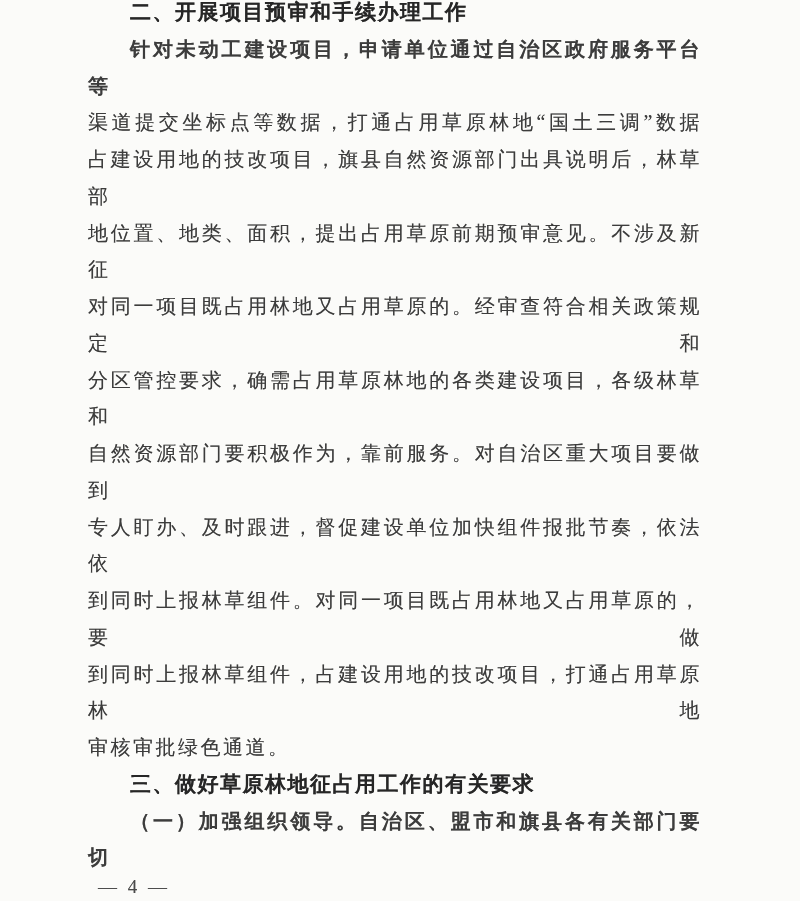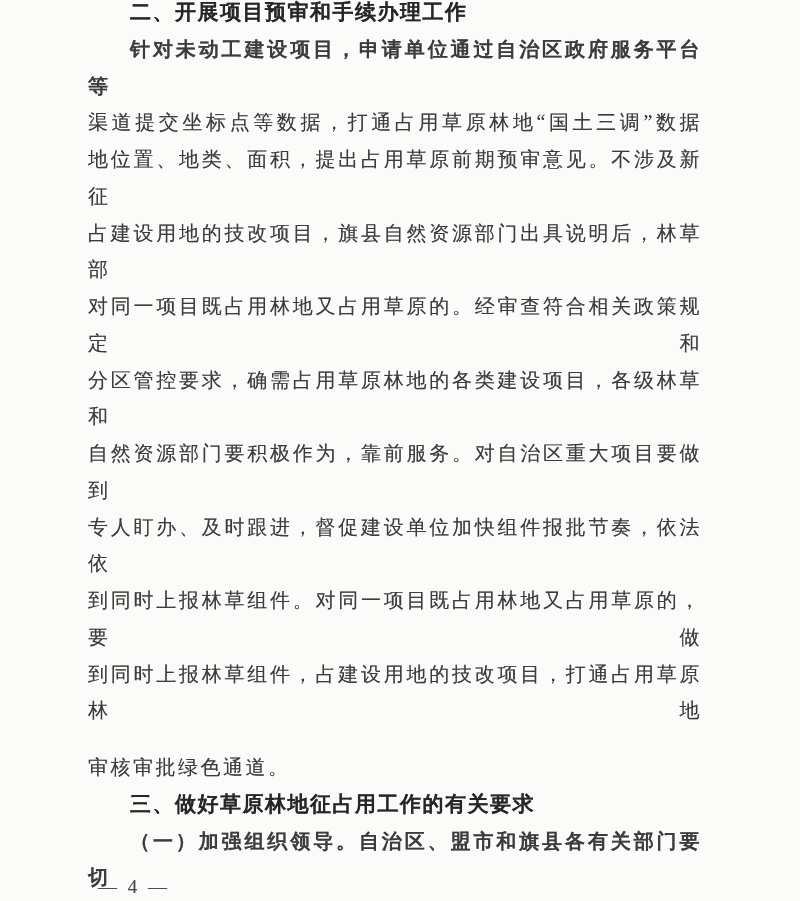--- a/index.html
+++ b/index.html
@@ -26,21 +26,21 @@
   .line {
     font-size: 20px;
     line-height: 36.75px;
     letter-spacing: 2.5px;
     color: var(--body-color);
     text-align: justify;
     text-align-last: justify;
     text-shadow: 0 0 0.5px rgba(80,80,80,0.55);
   }
   .line.indent { text-indent: 42px; font-weight: bold; }
-  .line.short { text-align-last: left; margin-top: 20px; }
+  .line.short { text-align-last: left; }
   .heading {
     font-family: "Liberation Sans", sans-serif;
     font-weight: bold;
     font-size: 21px;
     line-height: 36.75px;
     letter-spacing: 1.5px;
     color: var(--heading-color);
     text-indent: 42px;
     text-shadow: 0 0 0.5px rgba(40,40,40,0.6);
   }
@@ -56,22 +56,22 @@
   }
 </style>
 </head>
 <body>
 
 <div class="page">
   <div class="doc-body">
       <div class="heading">二、开展项目预审和手续办理工作</div>
       <div class="line indent">针对未动工建设项目，申请单位通过自治区政府服务平台等</div>
       <div class="line">渠道提交坐标点等数据，打通占用草原林地“国土三调”数据</div>
+      <div class="line">占建设用地的技改项目，旗县自然资源部门出具说明后，林草部</div>
       <div class="line">地位置、地类、面积，提出占用草原前期预审意见。不涉及新征</div>
-      <div class="line">占建设用地的技改项目，旗县自然资源部门出具说明后，林草部</div>
       <div class="line">对同一项目既占用林地又占用草原的。经审查符合相关政策规定和</div>
       <div class="line">分区管控要求，确需占用草原林地的各类建设项目，各级林草和</div>
       <div class="line">自然资源部门要积极作为，靠前服务。对自治区重大项目要做到</div>
       <div class="line">专人盯办、及时跟进，督促建设单位加快组件报批节奏，依法依</div>
       <div class="line">到同时上报林草组件。对同一项目既占用林地又占用草原的，要做</div>
       <div class="line">到同时上报林草组件，占建设用地的技改项目，打通占用草原林地</div>
       <div class="line short">审核审批绿色通道。</div>
       <div class="heading">三、做好草原林地征占用工作的有关要求</div>
       <div class="line indent">（一）加强组织领导。自治区、盟市和旗县各有关部门要切</div>
     </div>

